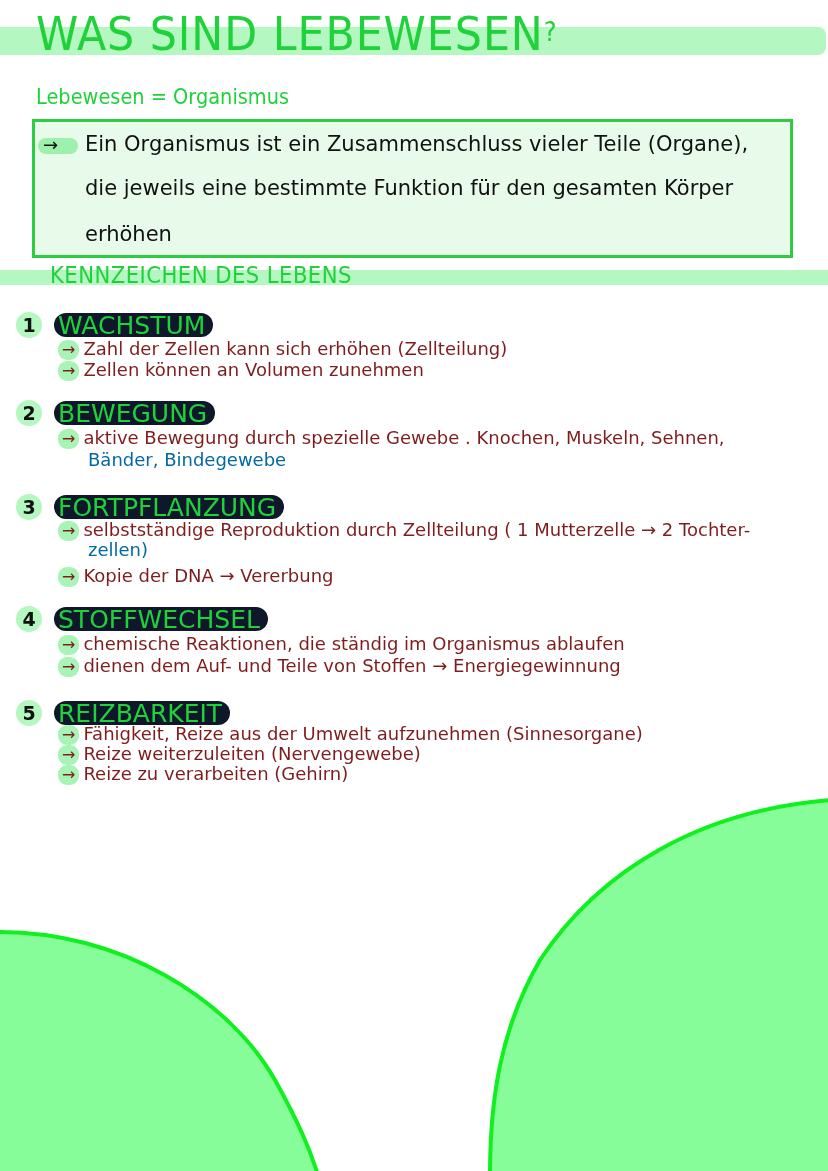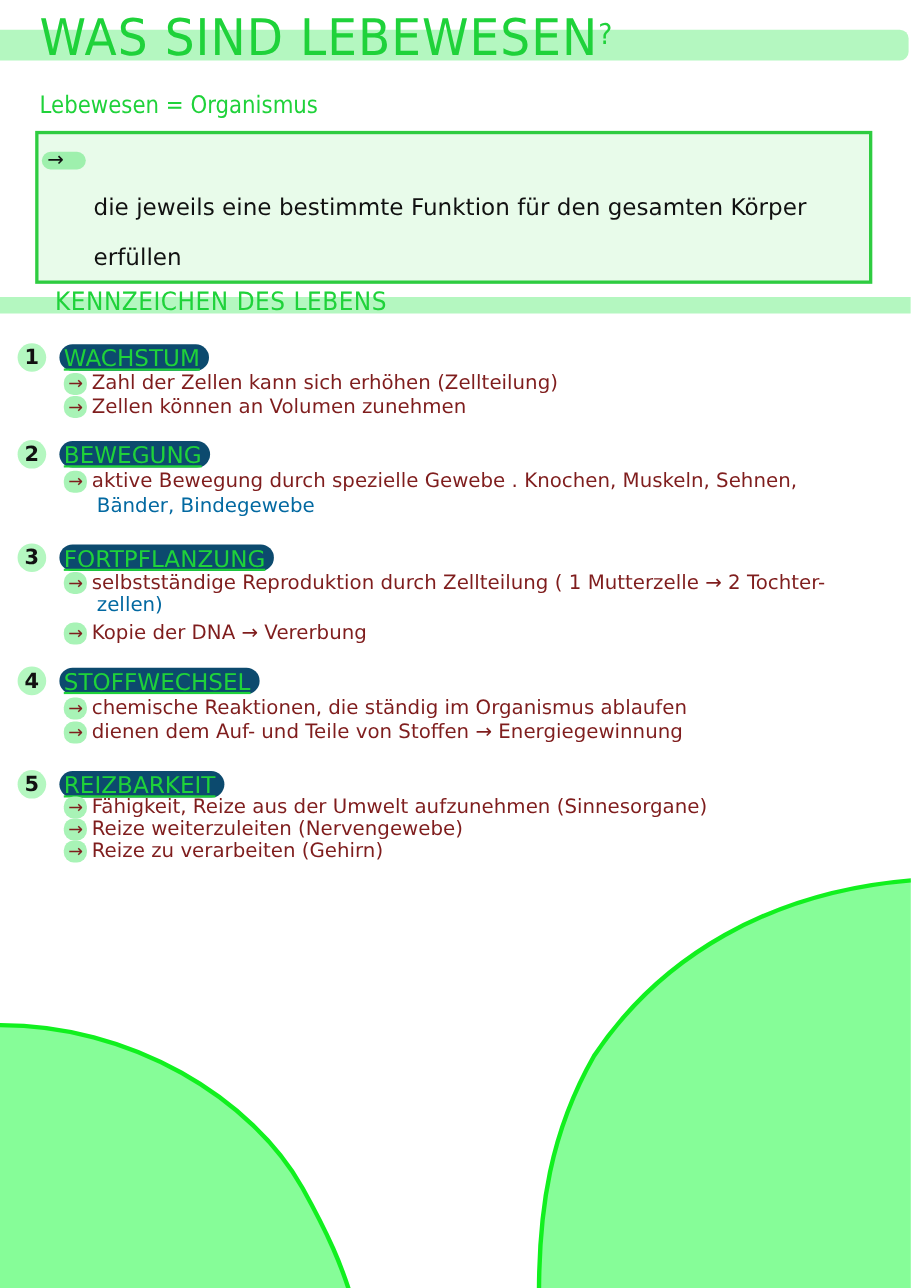--- a/index.html
+++ b/index.html
@@ -21,22 +21,22 @@
   .arrow { font-size: 18px; color: #111; }
 
   
   .sec-band { left: 0; top: 270px; width: 828px; height: 15px; background: #b4f7c0; }
   .sec-title { left: 50px; top: 262px; font-size: 23px; color: #1fd23a; letter-spacing: 0.5px; transform: scaleX(0.92); transform-origin: left top; }
 
   
   .item { position: absolute; left: 0; width: 828px; }
   .num { position: absolute; left: 16px; width: 26px; height: 26px; border-radius: 50%; background: #b4f7c0;
          font-size: 19px; line-height: 26px; text-align: center; color: #111; font-weight: bold; }
-  .head { position: absolute; left: 54px; height: 24px; padding: 0 8px 0 4px; border-radius: 12px; background: #0c4a6e;
-          font-size: 21px; line-height: 26px; color: #1fd23a; transform-origin: left top; white-space: nowrap; text-decoration: underline; }
+  .head { position: absolute; left: 54px; height: 24px; padding: 0 8px 0 4px; border-radius: 12px; background: #0f172a;
+          font-size: 25px; line-height: 26px; color: #1fd23a; transform-origin: left top; white-space: nowrap; }
   .bullet { position: absolute; left: 58px; font-size: 18px; line-height: 20px; white-space: nowrap; color: #7f1d1d; }
   .bullet .hl { display: inline-block; background: #a8f3b6; border-radius: 9px; padding: 0 4px; margin-right: 4px; font-size: 16px; }
   .cont { position: absolute; left: 88px; font-size: 18px; line-height: 20px; white-space: nowrap; color: #0369a1; }
 
   svg.blobs { position: absolute; left: 0; top: 0; }
 </style>
 </head>
 <body>
 
 <svg class="blobs" width="828" height="1171">
@@ -44,22 +44,23 @@
   <path d="M 832 800 C 700 810, 600 870, 540 960 C 500 1030, 490 1100, 490 1175 L 832 1175 Z" fill="#86fd98" stroke="#11f01f" stroke-width="4"></path>
 </svg>
 
 <div class="abs title-band"></div>
 <div class="abs title"><span>WAS SIND LEBEWESEN</span><sup>?</sup></div>
 <div class="abs subtitle">Lebewesen = Organismus</div>
 
 <div class="abs def-box">
   <div class="arrow-hl" style="left:3px; top:16px; width:40px; height:16px;"></div>
   <div class="def-line" style="left:8px; top:10px;"><span class="arrow">→</span></div>
+  <div class="def-line" style="top:10px;">Ein Organismus ist ein Zusammenschluss vieler Teile (Organe),</div>
   <div class="def-line" style="top:54px;">die jeweils eine bestimmte Funktion für den gesamten Körper</div>
-  <div class="def-line" style="top:100px;">erfüllen</div>
+  <div class="def-line" style="top:100px;">erhöhen</div>
 </div>
 
 <div class="abs sec-band"></div>
 <div class="abs sec-title">KENNZEICHEN DES LEBENS</div>
 
 <div class="item" style="top:312px;">
   <div class="num" style="top:0px;">1</div>
   <div class="head" style="top:1px;">WACHSTUM</div>
   <div class="bullet" style="top:27px;"><span class="hl">→</span><span>Zahl der Zellen kann sich erhöhen (Zellteilung)</span></div>
   <div class="bullet" style="top:48px;"><span class="hl">→</span><span>Zellen können an Volumen zunehmen</span></div>

